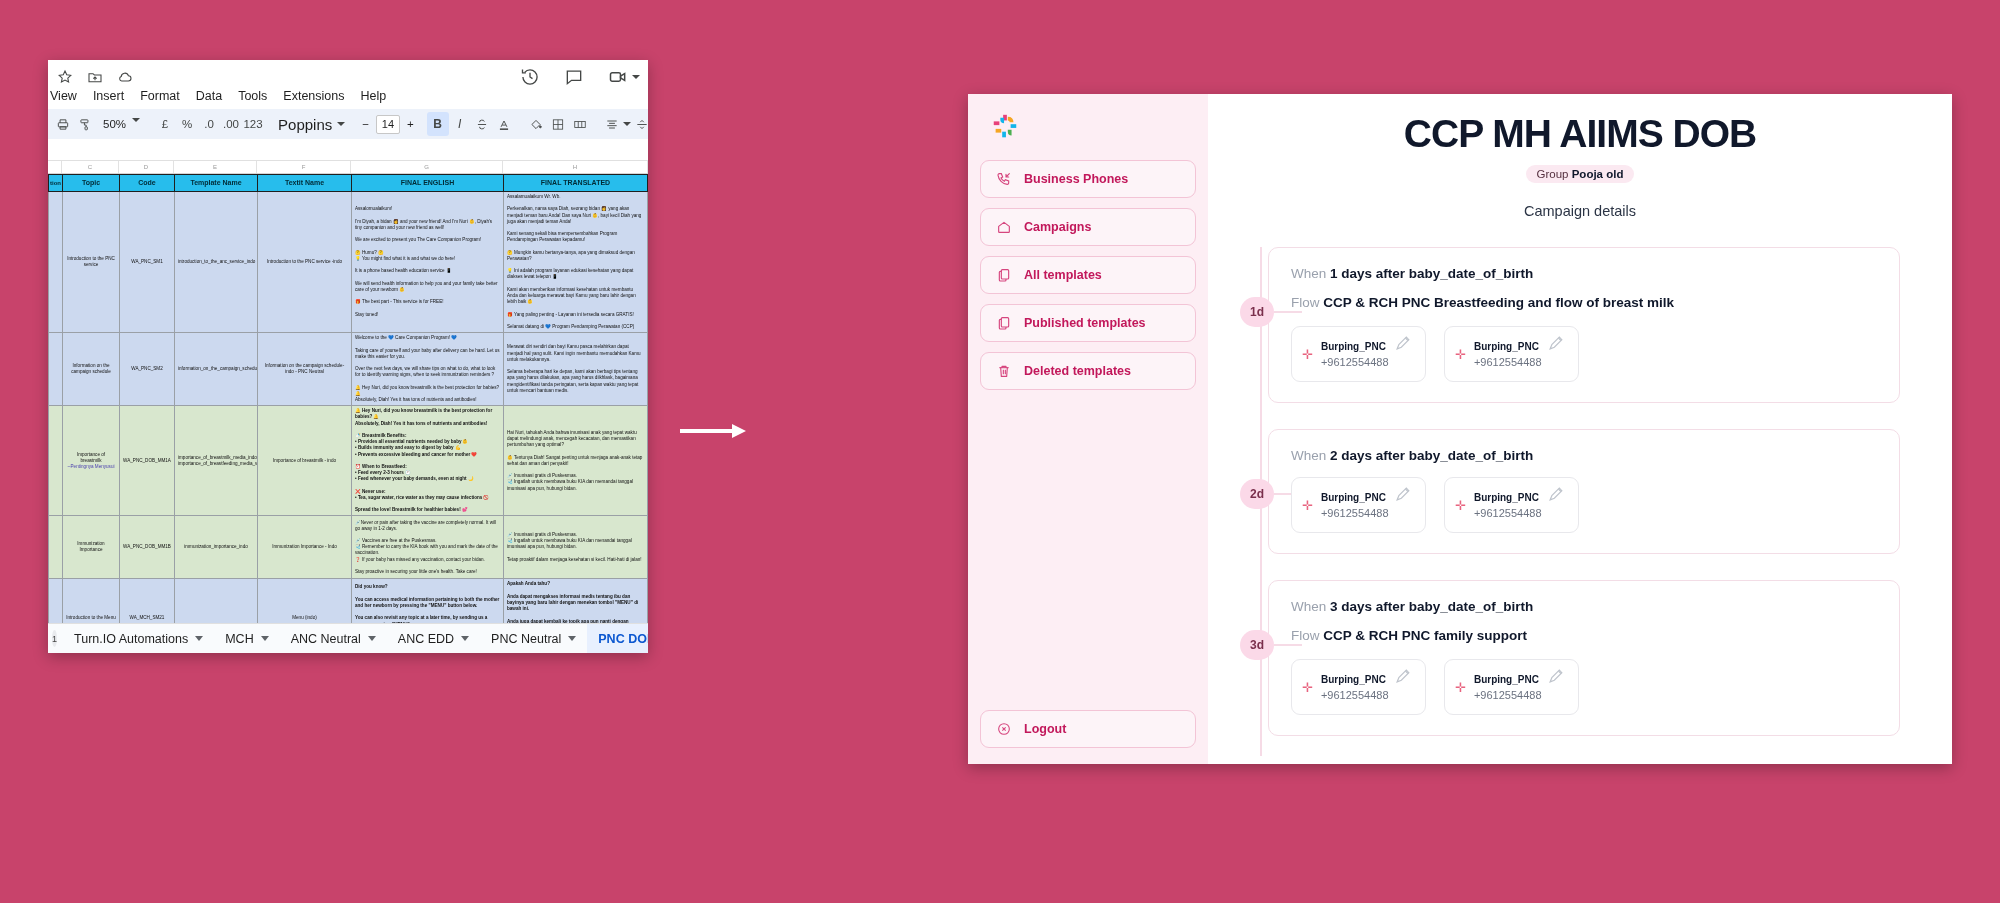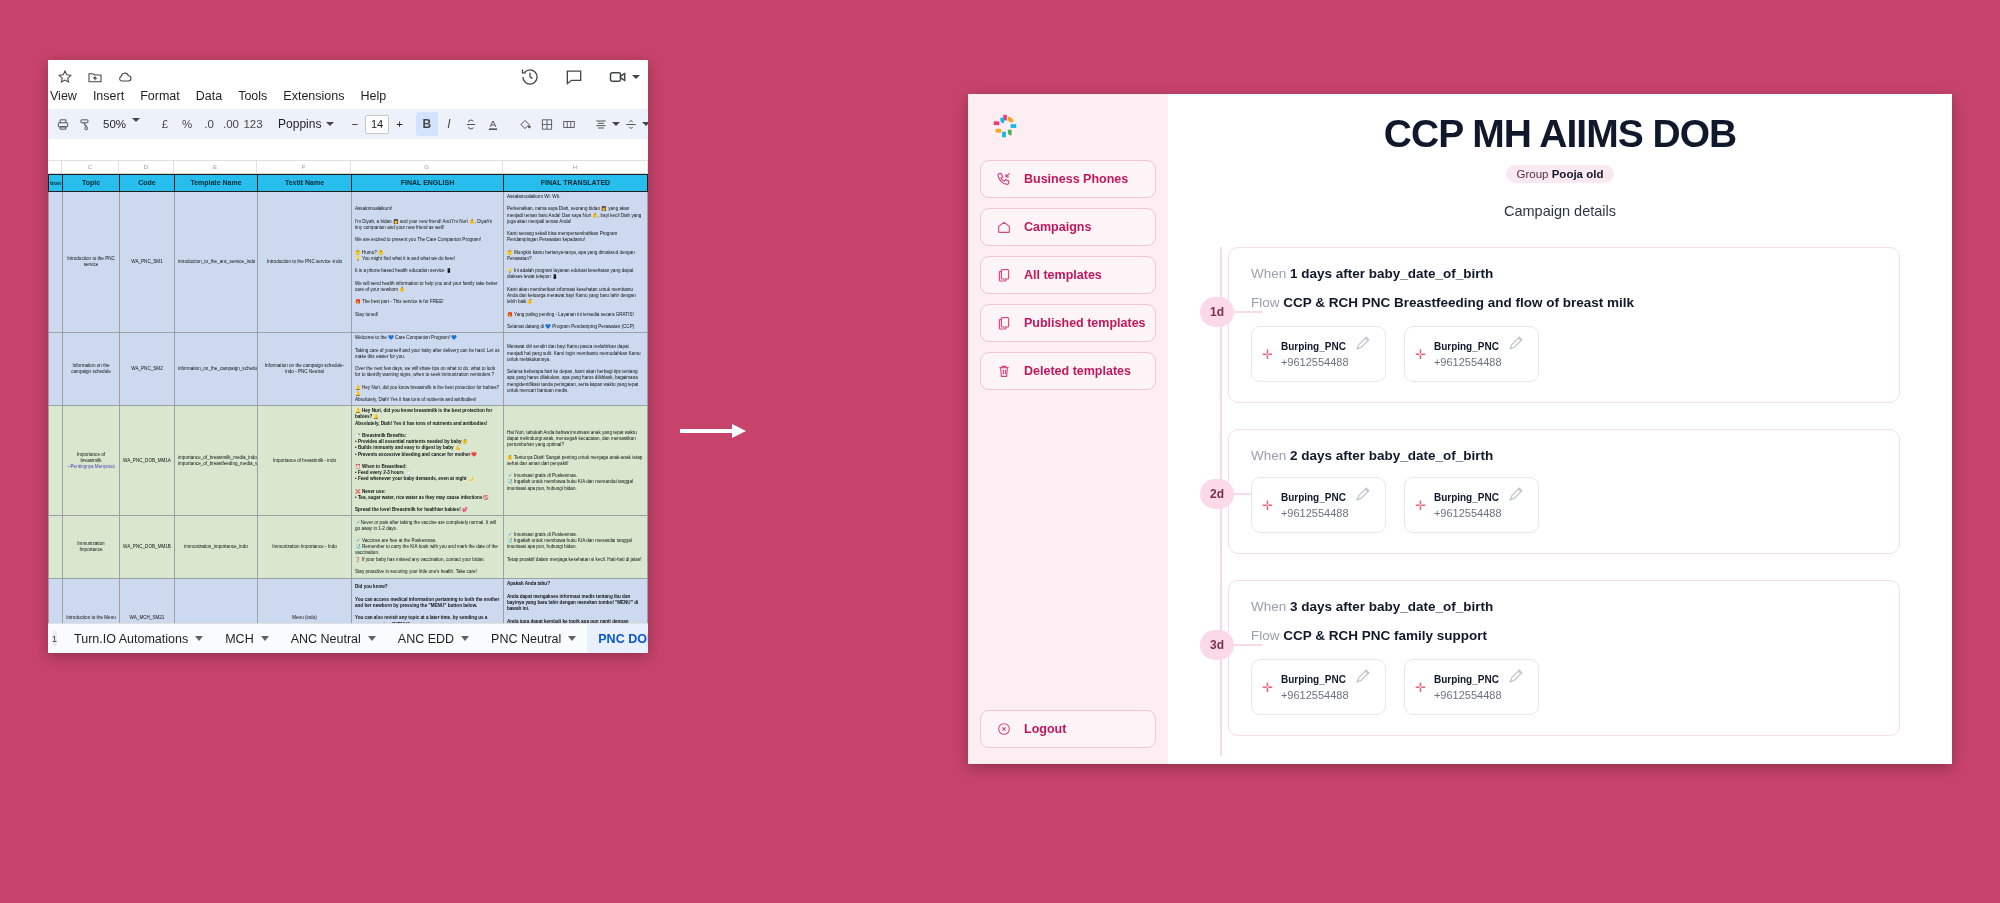--- a/index.html
+++ b/index.html
@@ -50,21 +50,21 @@
     background:#edf2fa;
     border-radius: 0;
     font-size: 12px; color:#1f1f1f;
     overflow:hidden;
   }
   .tb-item { display:flex; align-items:center; justify-content:center; min-width:22px; height:24px; padding:0 4px; color:#444746; }
   .tb-item svg { width:15px; height:15px; }
   .tb-sep { width:1px; height:16px; background:#c7c7c7; margin:0 5px; }
   .tb-text { font-size:11.5px; padding:0 3px; }
   .zoom-box { display:flex; align-items:flex-start; gap:3px; padding:0 4px; }
-  .font-box { display:flex; align-items:center; gap:5px; padding:0 4px; font-size:12px;}
+  .font-box { display:flex; align-items:center; gap:5px; padding:0 4px; font-size:15px;}
   .fsize { display:flex; align-items:center; gap:4px; }
   .fsize .box { border:1px solid #c7c7c7; background:#fff; width:24px;height:19px; display:flex;align-items:center;justify-content:center; font-size:11px; border-radius:2px;}
   .bold-active { background:#d3e3fd; border-radius:3px; font-weight:bold; }
 
   .formula-strip { height: 22px; background:#fff; border-bottom:1px solid #e0e0e0; }
 
   
   .grid-wrap { flex:1; position:relative; overflow:hidden; background:#fff; }
   .colhdr { display:flex; height:13px; background:#fff; border-bottom:1px solid #d5d5d5; }
   .colhdr .ch { border-right:1px solid #e2e2e2; font-size:6px; color:#999; display:flex;align-items:center;justify-content:center; }
@@ -119,21 +119,21 @@
 
   
   .app-window {
     position:absolute; left:968px; top:94px;
     width:984px; height:670px;
     background:#fff;
     box-shadow: 0 4px 14px rgba(0,0,0,.28);
     display:flex; overflow:hidden;
   }
   .app-sidebar {
-    width: 200px; background:#fdeef4; flex-shrink:0;
+    width: 240px; background:#fdeef4; flex-shrink:0;
     display:flex; flex-direction:column; padding: 14px 12px 16px 12px;
   }
   .logo { width:30px;height:30px; margin: 4px 0 18px 10px; }
   .nav-item {
     display:flex; align-items:center; gap:12px;
     height: 38px; padding: 0 14px; margin-bottom: 10px;
     border:1px solid #f3c4d6; border-radius: 9px;
     background:#fdf4f8;
     color:#c2185b; font-size:12.5px; font-weight:bold;
     white-space:nowrap;

